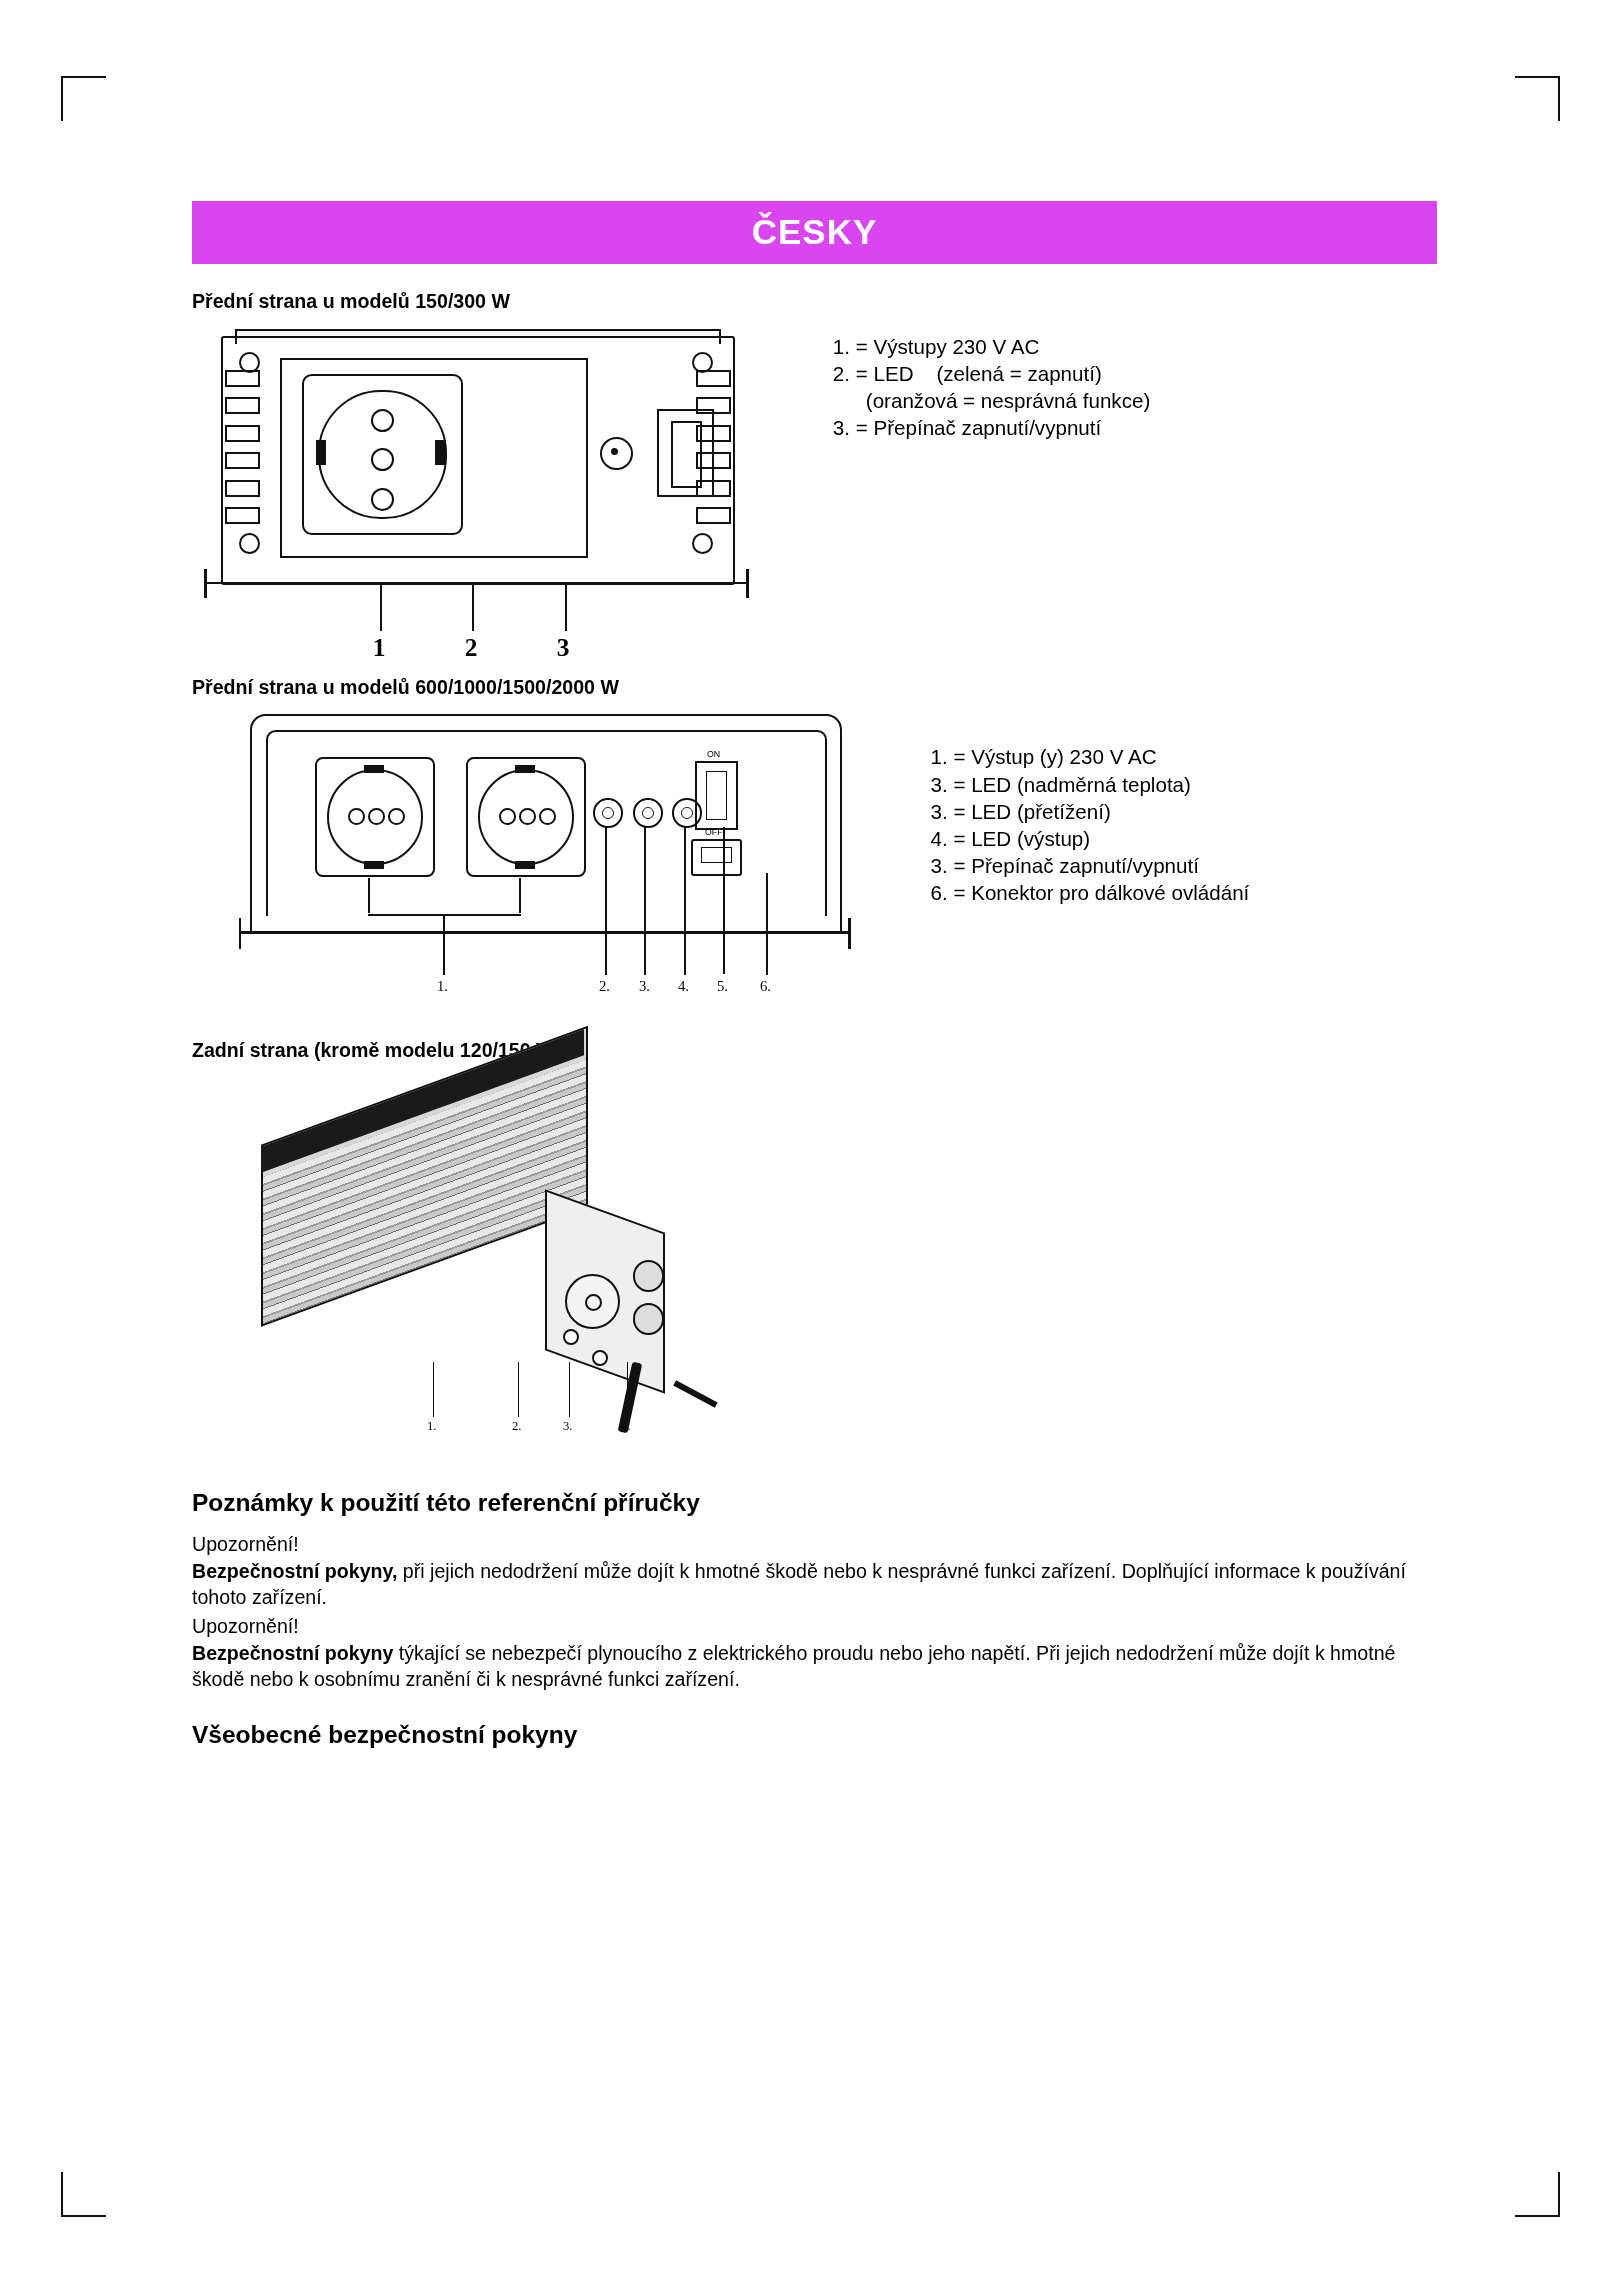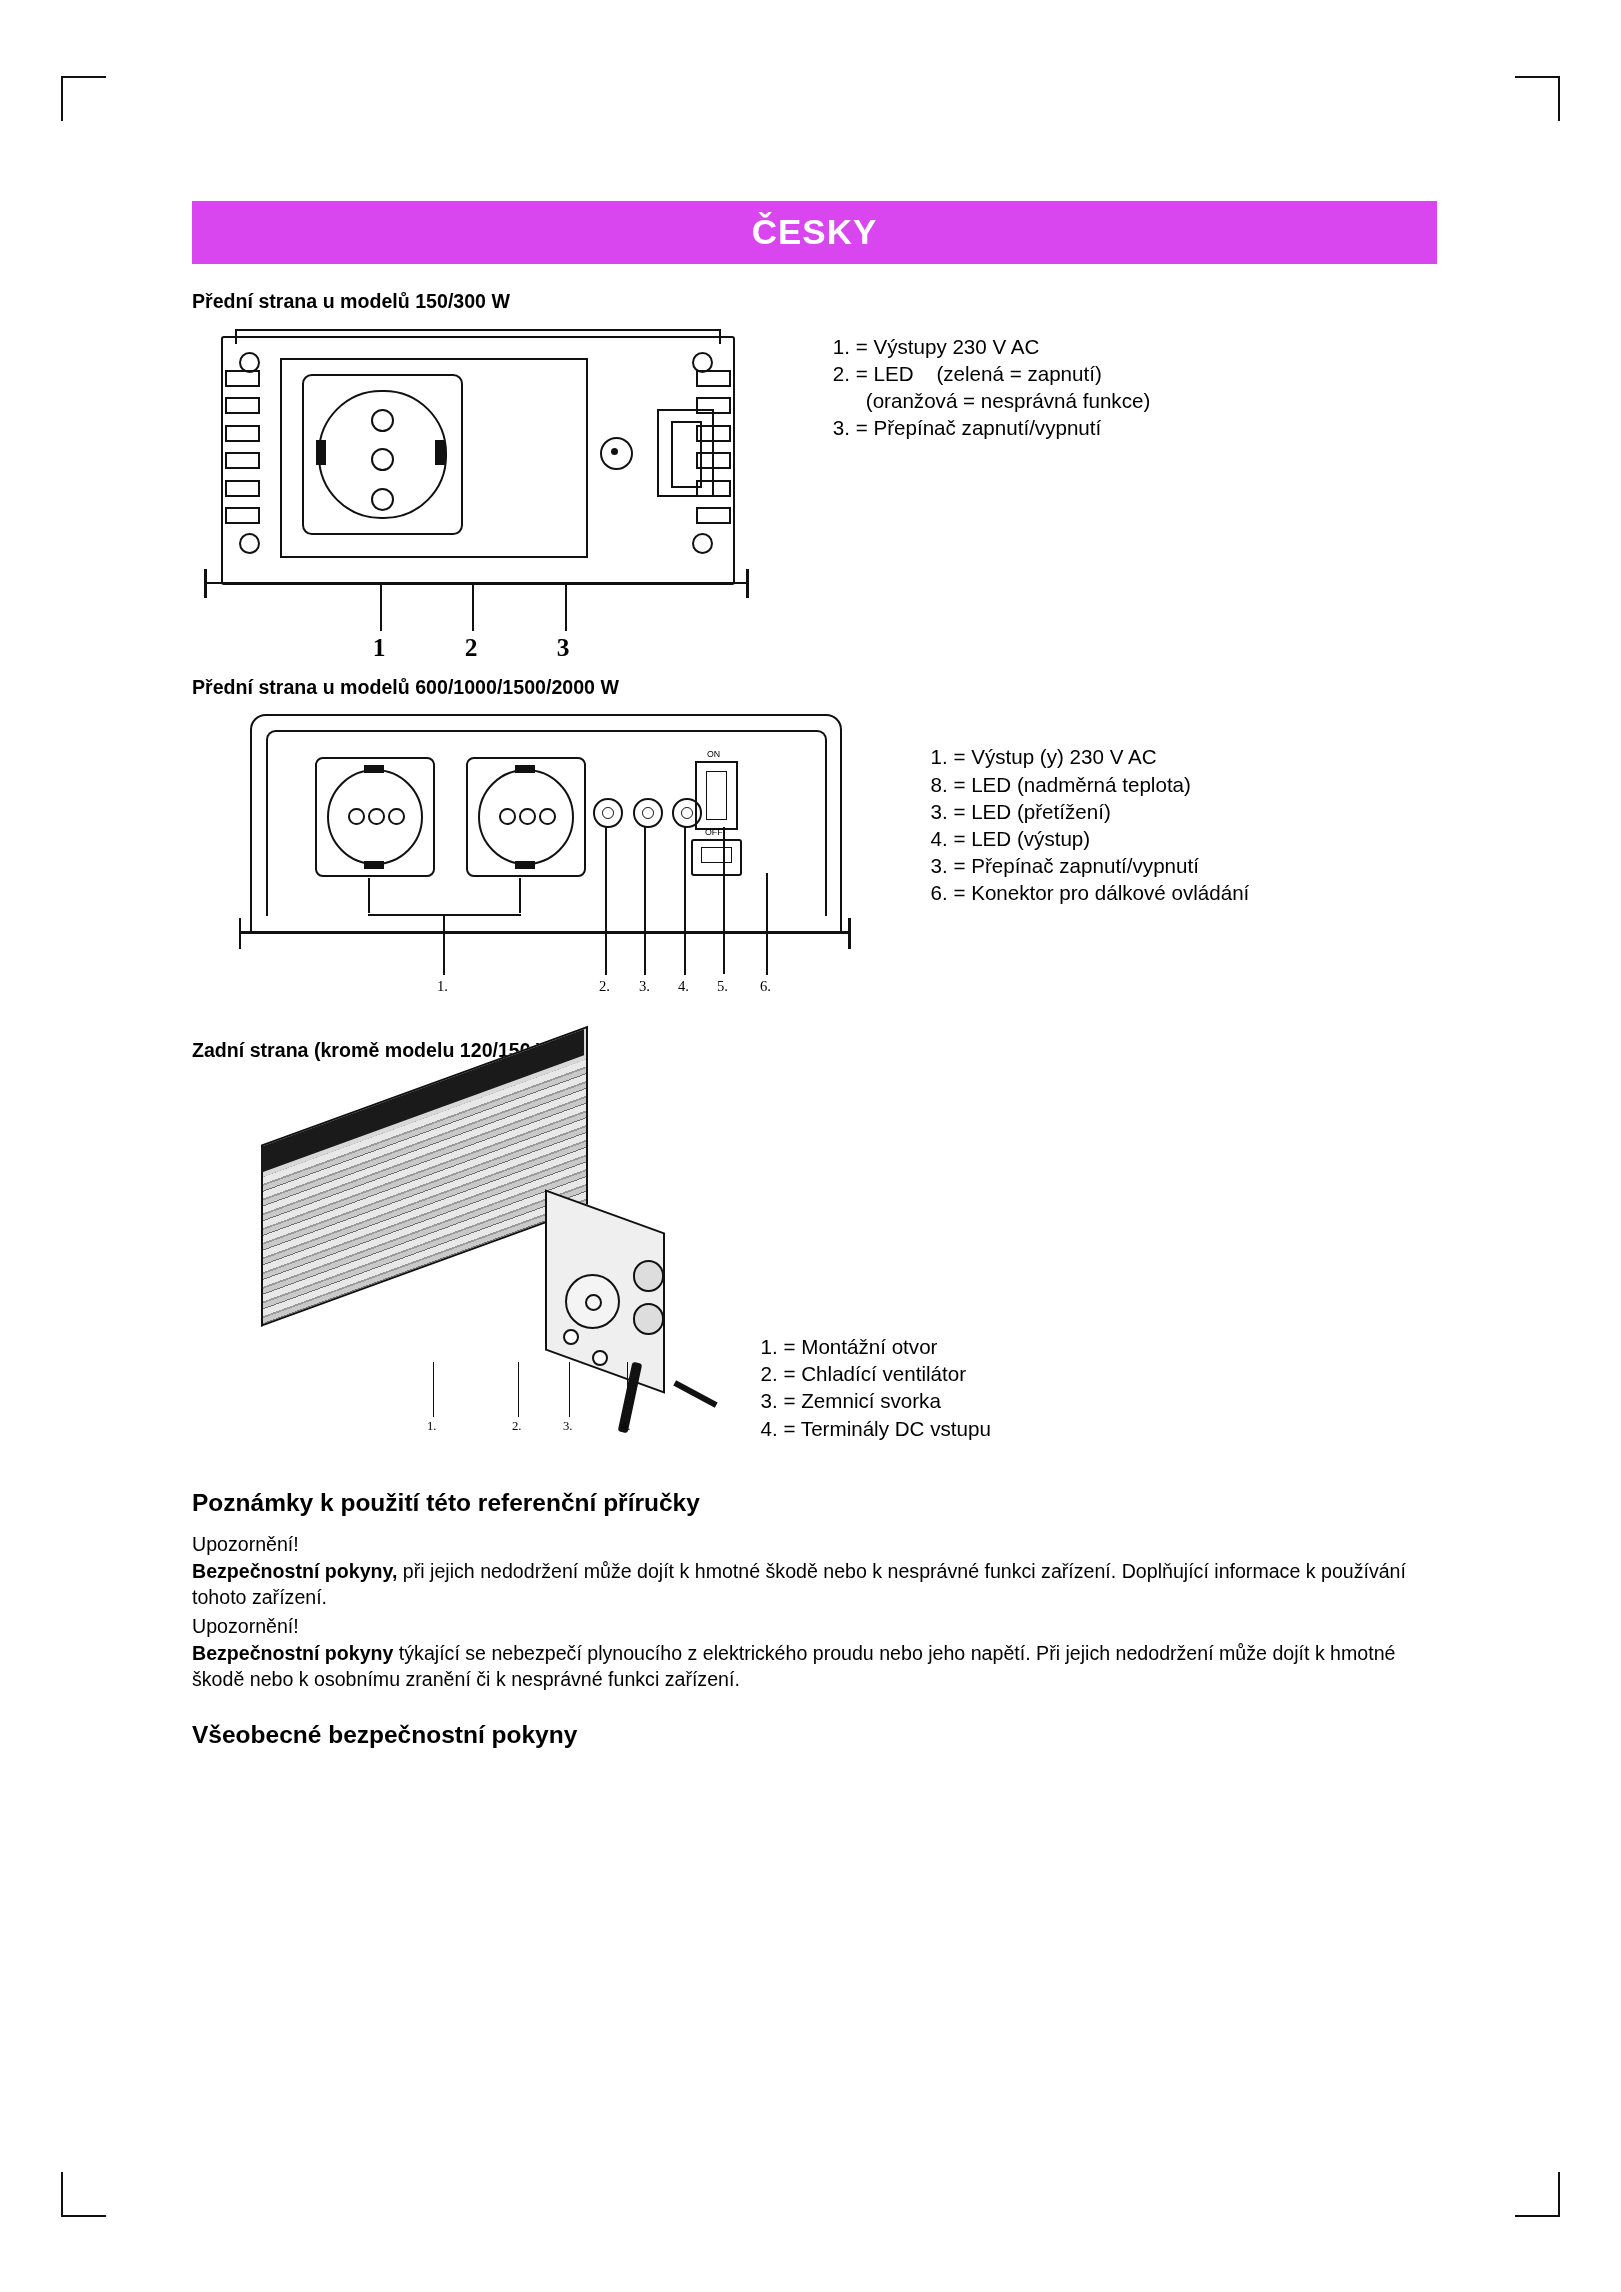--- a/index.html
+++ b/index.html
@@ -576,21 +576,21 @@
         <div class="callnum" style="left:216px; top:274px;">1.</div>
         <div class="callnum" style="left:378px; top:274px;">2.</div>
         <div class="callnum" style="left:418px; top:274px;">3.</div>
         <div class="callnum" style="left:457px; top:274px;">4.</div>
         <div class="callnum" style="left:496px; top:274px;">5.</div>
         <div class="callnum" style="left:539px; top:274px;">6.</div>
       </div>
 
       <div class="legend" style="margin-left:23.5px; padding-top:39px;">
         <div>1. = Výstup (y) 230 V AC</div>
-        <div>8. = LED (nadměrná teplota)</div>
+        <div>3. = LED (nadměrná teplota)</div>
         <div>3. = LED (přetížení)</div>
         <div>4. = LED (výstup)</div>
         <div>3. = Přepínač zapnutí/vypnutí</div>
         <div>6. = Konektor pro dálkové ovládání</div>
       </div>
     </div>
 
     <h3 class="sub" style="margin-top:11.8px;">Zadní strana (kromě modelu 120/150 W)</h3>
 
     <div class="fig-block">
@@ -614,26 +614,20 @@
         <div class="call" style="left:267px; top:294px; height:55px;"></div>
         <div class="call" style="left:318px; top:294px; height:55px;"></div>
         <div class="call" style="left:376px; top:294px; height:55px;"></div>
 
         <div class="callnum" style="left:176px; top:351px;">1.</div>
         <div class="callnum" style="left:261px; top:351px;">2.</div>
         <div class="callnum" style="left:312px; top:351px;">3.</div>
         <div class="callnum" style="left:370px; top:351px;">4.</div>
       </div>
 
-      <div class="legend legend3" style="margin-left:19.6px;">
-        <div>1. = Montážní otvor</div>
-        <div>2. = Chladící ventilátor</div>
-        <div>3. = Zemnicí svorka</div>
-        <div>4. = Terminály DC vstupu</div>
-      </div>
     </div>
 
     <h2 class="sec2">Poznámky k použití této referenční příručky</h2>
 
     <p class="warn">Upozornění!</p>
     <p class="note"><b>Bezpečnostní pokyny,</b><span> při jejich nedodržení může dojít k hmotné škodě nebo k nesprávné funkci zařízení. Doplňující informace k používání tohoto zařízení.</span></p>
 
     <p class="warn">Upozornění!</p>
     <p class="note"><b>Bezpečnostní pokyny</b><span> týkající se nebezpečí plynoucího z elektrického proudu nebo jeho napětí. Při jejich nedodržení může dojít k hmotné škodě nebo k osobnímu zranění či k nesprávné funkci zařízení.</span></p>
 

